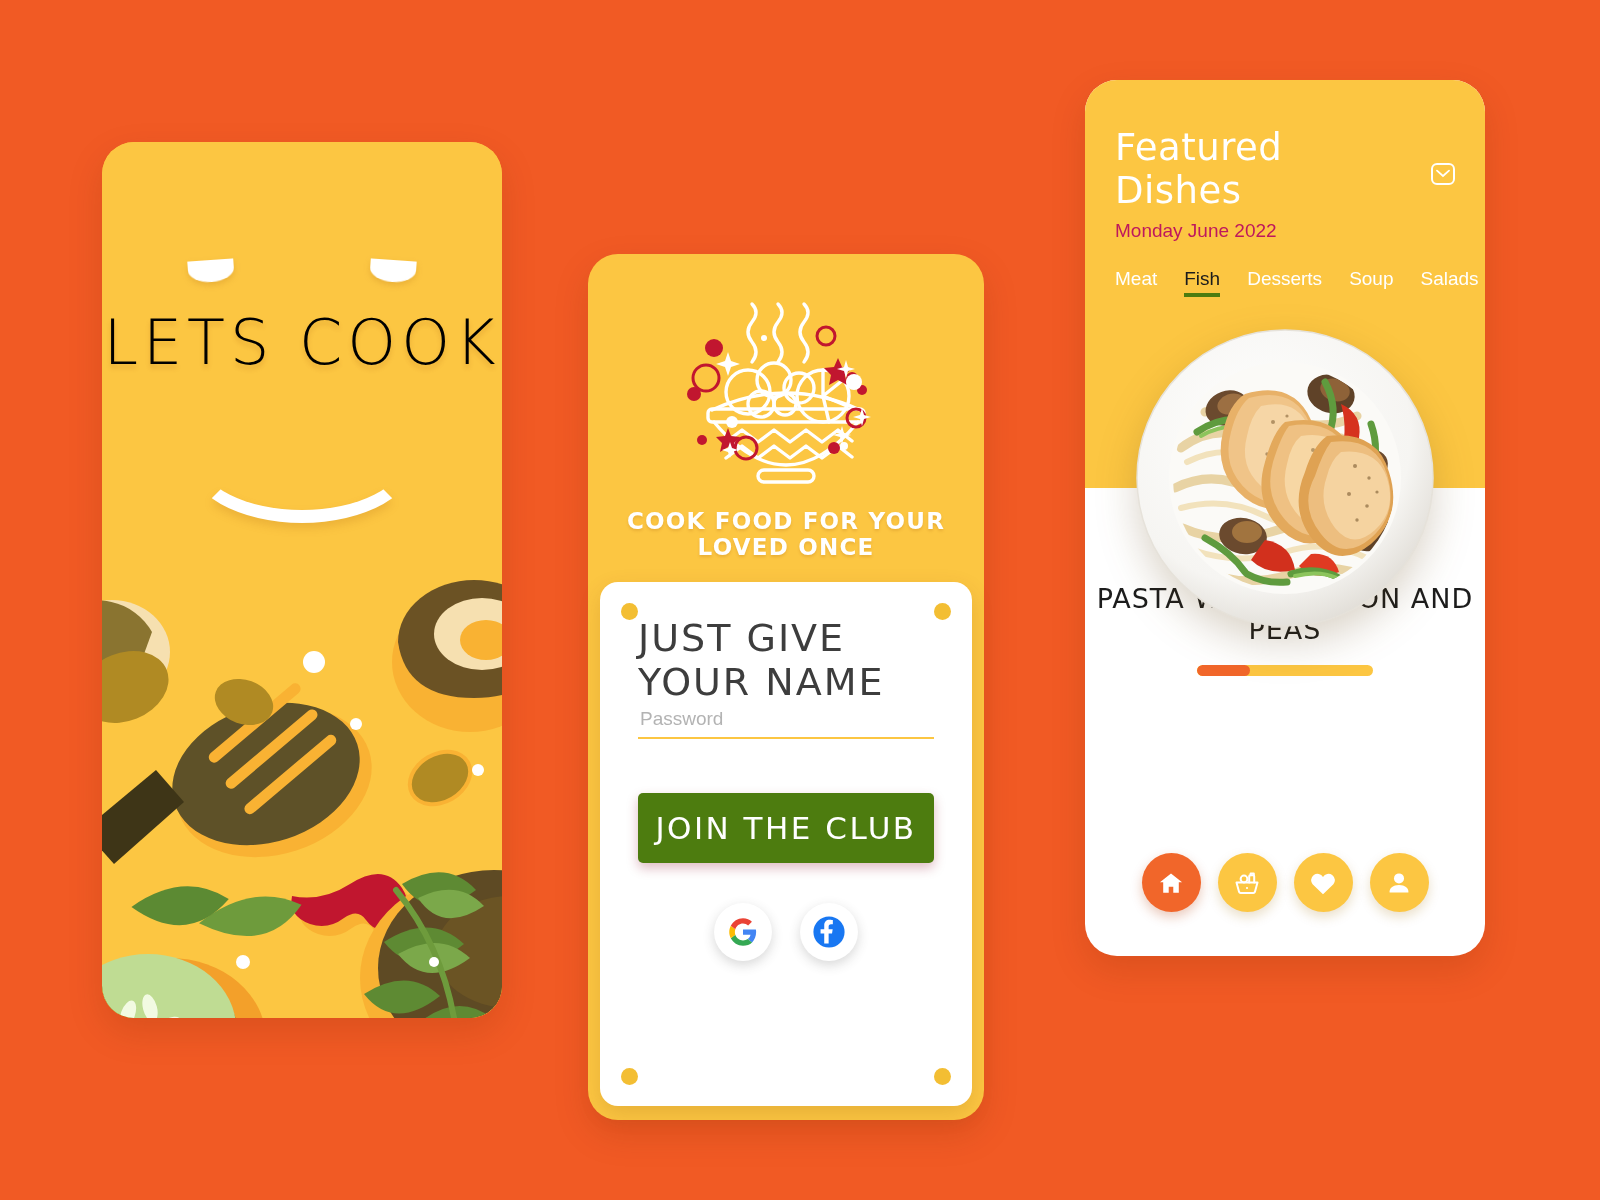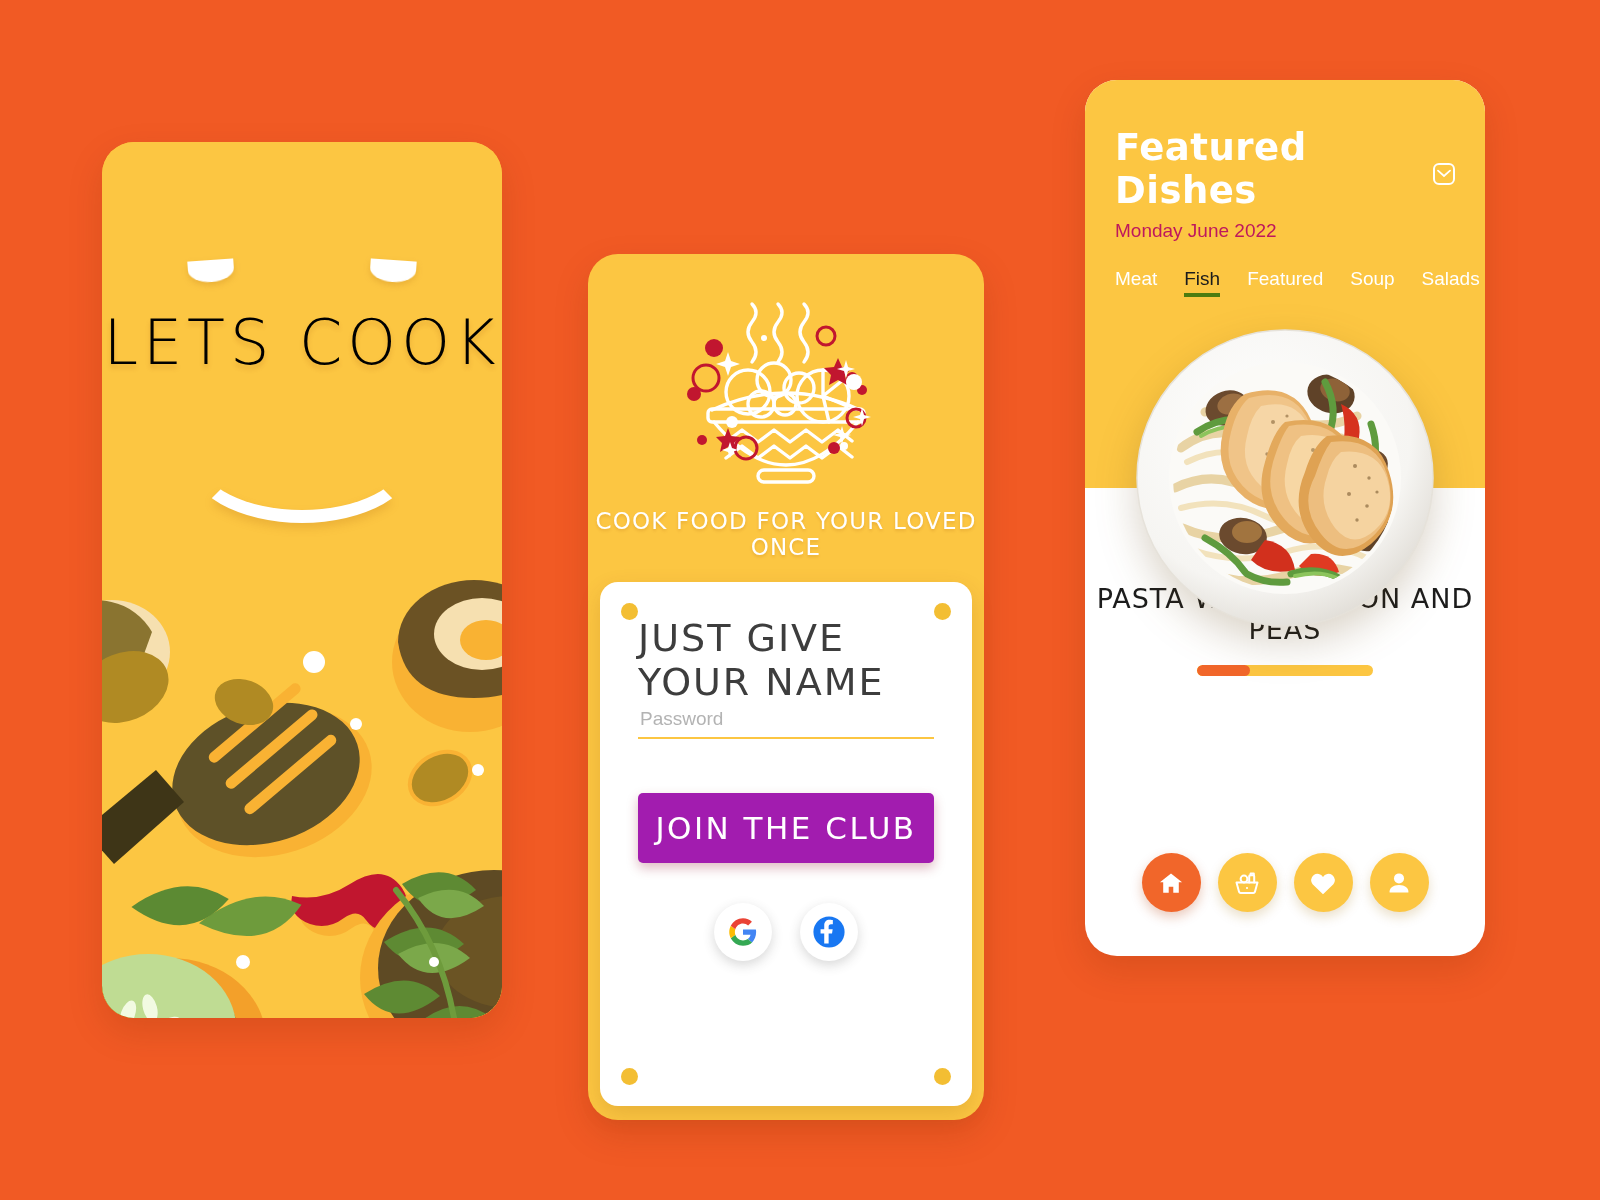--- a/index.html
+++ b/index.html
@@ -65,21 +65,21 @@
 
   
   #screen2 {
     left: 588px; top: 254px;
     width: 396px; height: 866px;
     background: #FCC642;
     border-radius: 30px;
     box-shadow: 0 14px 34px rgba(120,40,0,.18);
     overflow: visible;
   }
-  .bowl-wrap { padding-top: 46px; text-align: center; }
+  .bowl-wrap { padding-top: 46px; text-align: center; font-weight: bold; }
   .tagline {
     margin-top: 4px;
     font-family: "DejaVu Sans", sans-serif;
     font-size: 23px;
     letter-spacing: 1.2px;
     color: #fff;
     text-shadow: 0 2px 3px rgba(150,70,0,.18);
   }
   .form-card {
     position: absolute;
@@ -112,21 +112,21 @@
     color: #444;
     padding: 4px 2px 7px;
     background: transparent;
   }
   .field input::placeholder { color: #b3b3b3; }
   .field.user { margin-top: 108px; }
   .field.pass { }
   .join-btn {
     margin-top: 54px;
     width: 100%; height: 70px;
-    background: #a21caf;
+    background: #4d7c0f;
     border: none; border-radius: 5px;
     color: #fff;
     font-family: "DejaVu Sans", sans-serif;
     font-size: 31px; letter-spacing: 2.5px;
     cursor: pointer;
     box-shadow: 0 5px 12px rgba(140,10,35,.28);
   }
   .social-row {
     margin-top: 40px;
     display: flex; justify-content: center; gap: 28px;
@@ -148,21 +148,21 @@
   }
   .s3-head {
     background: #FCC642;
     height: 408px;
     padding: 46px 30px 0;
     position: relative;
   }
   .s3-title-row { display: flex; align-items: center; gap: 12px; }
   .s3-title {
     font-family: "DejaVu Sans", sans-serif;
-    font-weight: 700;
+    font-weight: 400;
     font-size: 37px;
     color: #fff;
     letter-spacing: .5px;
   }
   .chev-box {
     width: 24px; height: 22px;
     border: 2px solid #fff;
     border-radius: 6px;
     display: flex; align-items: center; justify-content: center;
     margin-top: 9px;
@@ -422,21 +422,21 @@
         <svg width="14" height="9" viewBox="0 0 14 9">
           <path d="M1 1.6 L7 7 L13 1.6" stroke="#fff" stroke-width="1.8" fill="none" stroke-linecap="round"></path>
         </svg>
       </div>
     </div>
     <div class="s3-date">Monday June 2022</div>
 
     <div class="s3-tabs">
       <span class="s3-tab">Meat</span>
       <span class="s3-tab active">Fish</span>
-      <span class="s3-tab">Featured</span>
+      <span class="s3-tab">Desserts</span>
       <span class="s3-tab">Soup</span>
       <span class="s3-tab">Salads</span>
     </div>
   </div>
 
   <div class="dish-img-wrap">
     <svg width="300" height="300" viewBox="0 0 300 300">
       <defs>
         <radialGradient id="plate" cx="42%" cy="36%" r="70%">
           <stop offset="0%" stop-color="#ffffff"></stop>

